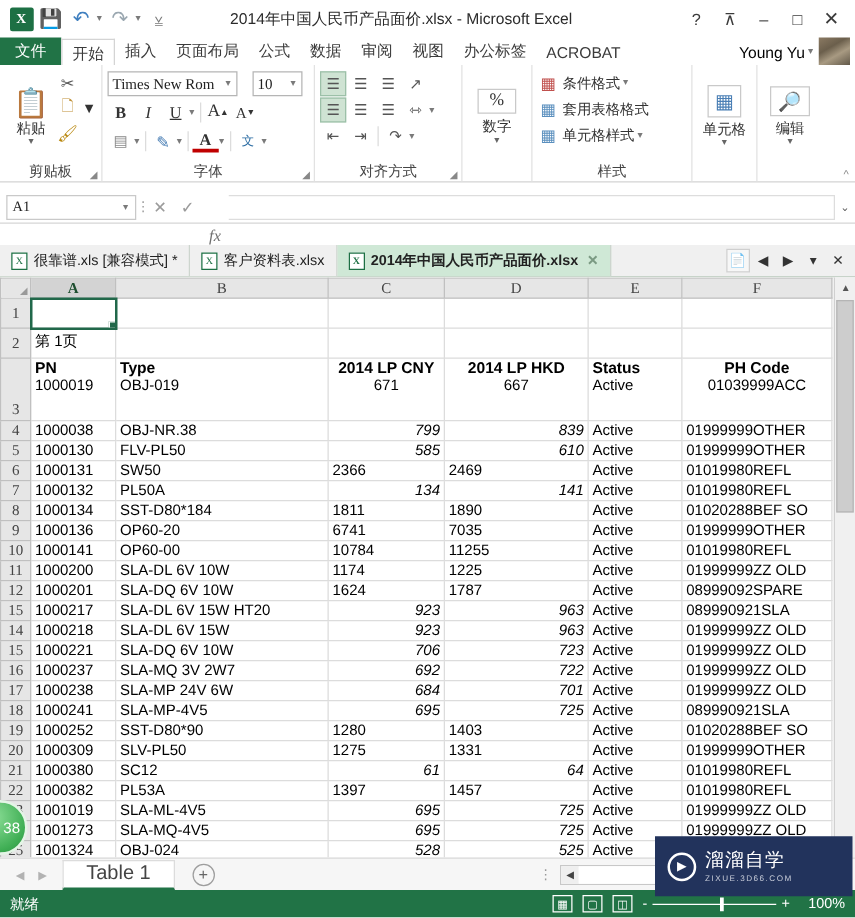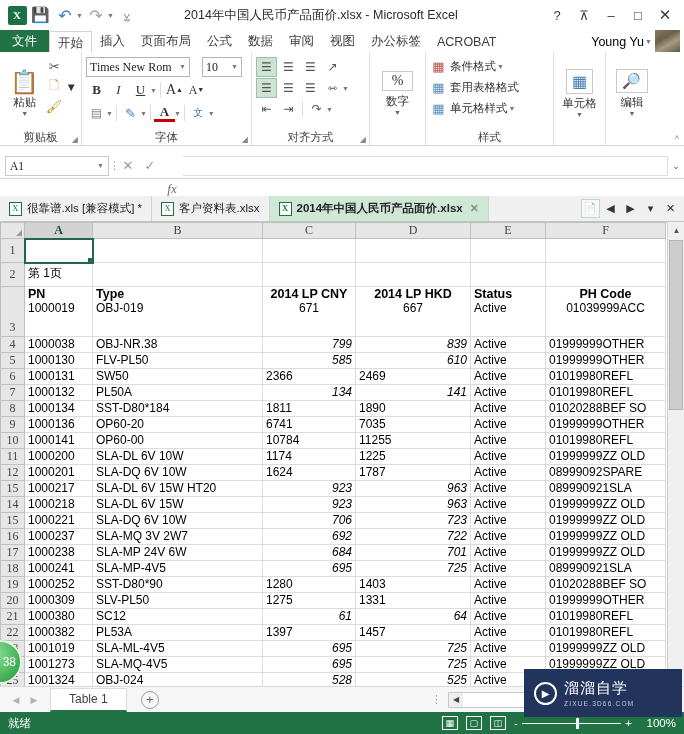--- a/index.html
+++ b/index.html
@@ -199,21 +199,21 @@
   
   .sheetbar {
     position: absolute; left: 0; top: 686px; width: 684px; height: 26px;
     background: #f6f6f6; display: flex; align-items: center;
     border-top: 1px solid #d9d9d9;
   }
   .nav-arrows { display: flex; gap: 2px; padding-left: 8px; }
   .nav-a { width: 16px; height: 18px; display: flex; align-items: center; justify-content: center;
            font-size: 9px; color: #b2b2b2; }
   .sheettab {
-    margin-left: 8px; padding: 2px 18px; font-size: 12px; color: #444;
+    margin-left: 8px; padding: 2px 18px; font-size: 16px; color: #444;
     background: #fff; border-top: 1px solid #dcdcdc;
     border-left: 1px solid #dcdcdc; border-right: 1px solid #dcdcdc;
     border-bottom: 2px solid #217346; height: 24px; display: flex; align-items: center;
   }
   .addsheet { margin-left: 14px; width: 18px; height: 18px; border: 1px solid #9e9e9e;
               border-radius: 50%; display: flex; align-items: center; justify-content: center;
               font-size: 13px; color: #666; }
   .hdots { margin-left: auto; color: #999; font-size: 11px; padding-right: 6px; }
   .hscroll { width: 232px; height: 16px; border: 1px solid #c8c8c8; background: #fff;
              display: flex; align-items: center; margin-right: 4px; position: relative; }

